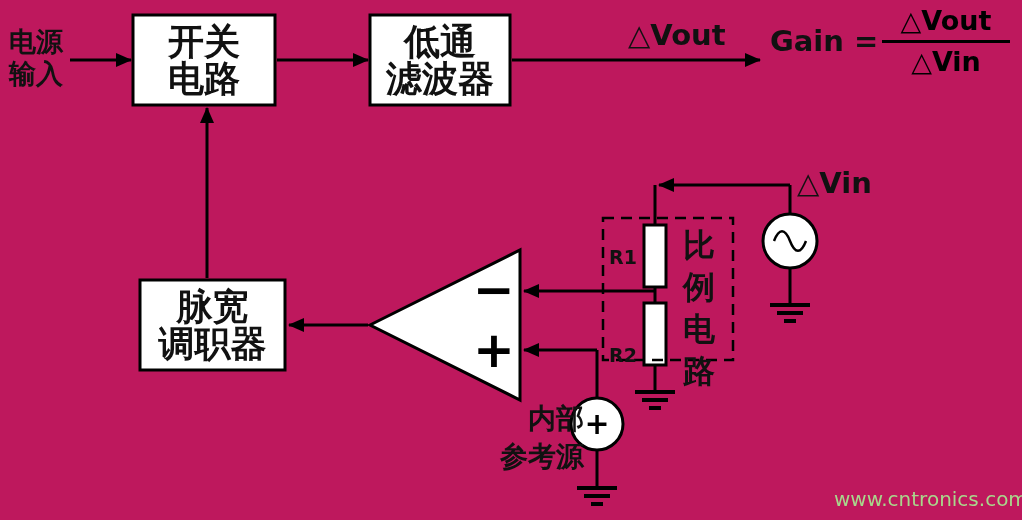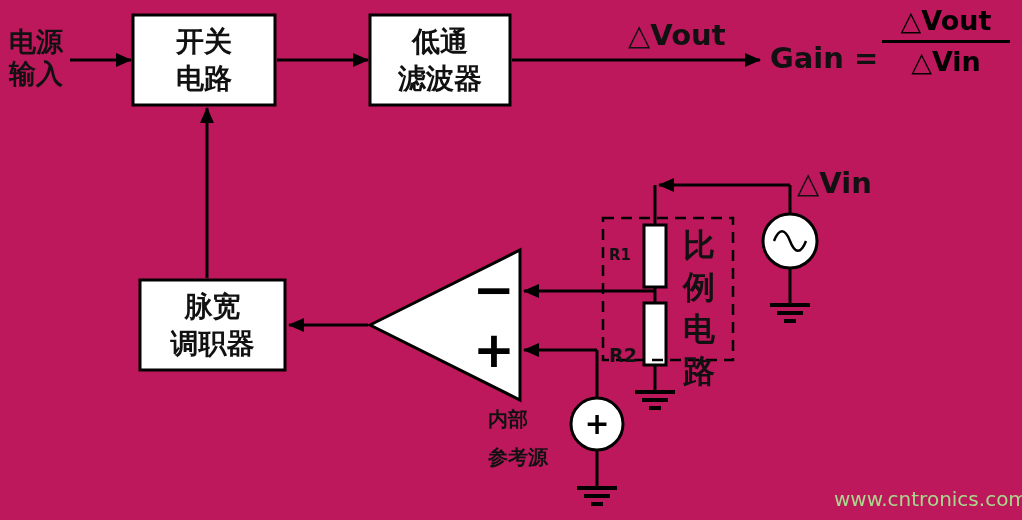--- a/index.html
+++ b/index.html
@@ -8,21 +8,21 @@
     position:relative; width:1022px; height:520px; background:#be185d; overflow:hidden;
   }
   svg.wires { position:absolute; left:0; top:0; }
   .lbl {
     position:absolute; font-weight:bold; color:#111;
     white-space:pre-line; font-family:"DejaVu Sans","Liberation Sans",sans-serif;
   }
   .boxlbl {
     position:absolute; display:flex; align-items:center; justify-content:center;
     text-align:center; font-weight:bold; color:#111; white-space:pre-line;
-    font-size:28px; line-height:37px;
+    font-size:36px; line-height:37px;
   }
   .sign {
     position:absolute; display:flex; align-items:center; justify-content:center;
     font-weight:bold; color:#000;
   }
   .fraction { position:absolute; left:880px; top:4px; width:132px; text-align:center; }
   .fraction .num { font-size:27px; font-weight:bold; line-height:34px; }
   .fraction .bar { border-top:3px solid #000; margin:2px 2px; }
   .fraction .den { font-size:27px; font-weight:bold; line-height:34px; }
   .watermark { position:absolute; left:834px; top:487px; font-size:20px; color:#a9d78c; }
@@ -104,39 +104,39 @@
 电路</div>
 
   <div class="boxlbl" style="left:140px; top:280px; width:145px; height:90px;">脉宽
 调职器</div>
 
   <div class="boxlbl" style="left:370px; top:15px; width:140px; height:90px;">低通
 滤波器</div>
 
   <div class="lbl" style="left:628px; top:18px; font-size:29px;">△Vout</div>
 
-  <div class="lbl" style="left:770px; top:41px; font-size:29px;">Gain =</div>
+  <div class="lbl" style="left:770px; top:24px; font-size:29px;">Gain =</div>
 
   <div class="fraction">
     <div class="num">△Vout</div>
     <div class="bar"></div>
     <div class="den">△Vin</div>
   </div>
 
   <div class="lbl" style="left:797px; top:166px; font-size:29px;">△Vin</div>
 
-  <div class="lbl" style="left:609px; top:246px; font-size:15px;">R1</div>
+  <div class="lbl" style="left:609px; top:246px; font-size:19px;">R1</div>
 
   <div class="lbl" style="left:609px; top:316px; font-size:19px;margin-top:28px;">R2</div>
 
   <div class="lbl" style="left:668px; top:224px; width:62px; font-size:32px; line-height:42px; text-align:center;">比例
 电路</div>
 
 
-  <div class="lbl" style="left:488px; top:400px; width:96px; font-size:20px; line-height:38px; text-align:left;">内部
+  <div class="lbl" style="left:488px; top:400px; width:96px; font-size:28px; line-height:38px; text-align:right;">内部
 参考源</div>
 
   <div class="sign" style="left:472px; top:264px; width:44px; height:52px; font-size:50px;">−</div>
 
   <div class="sign" style="left:472px; top:324px; width:44px; height:52px; font-size:50px;">+</div>
 
   <div class="sign" style="left:583px; top:409px; width:28px; height:28px; font-size:30px;">+</div>
 
   <div class="watermark">www.cntronics.com</div>
 

